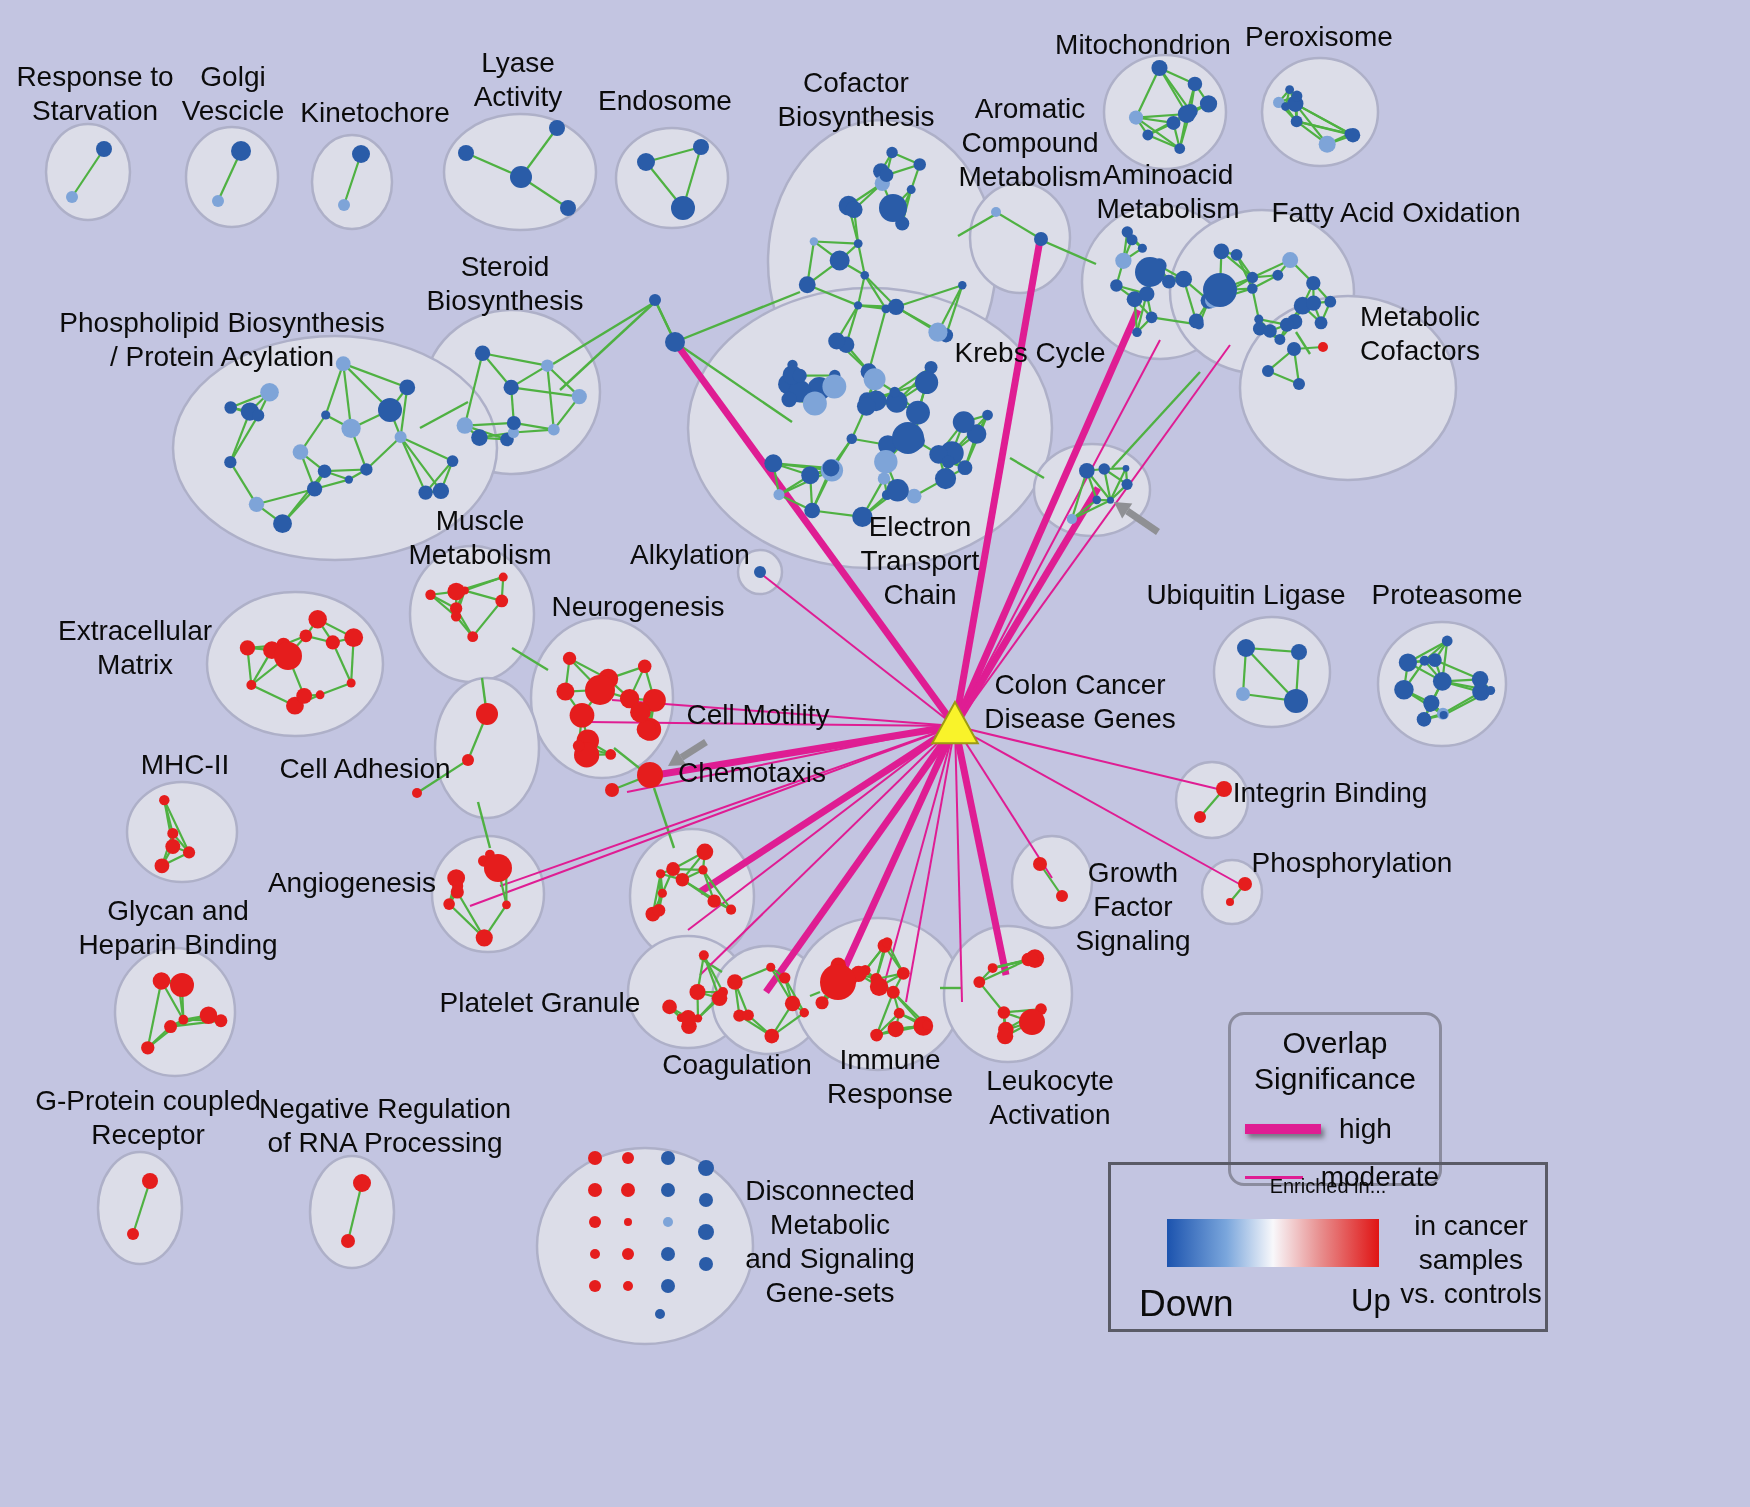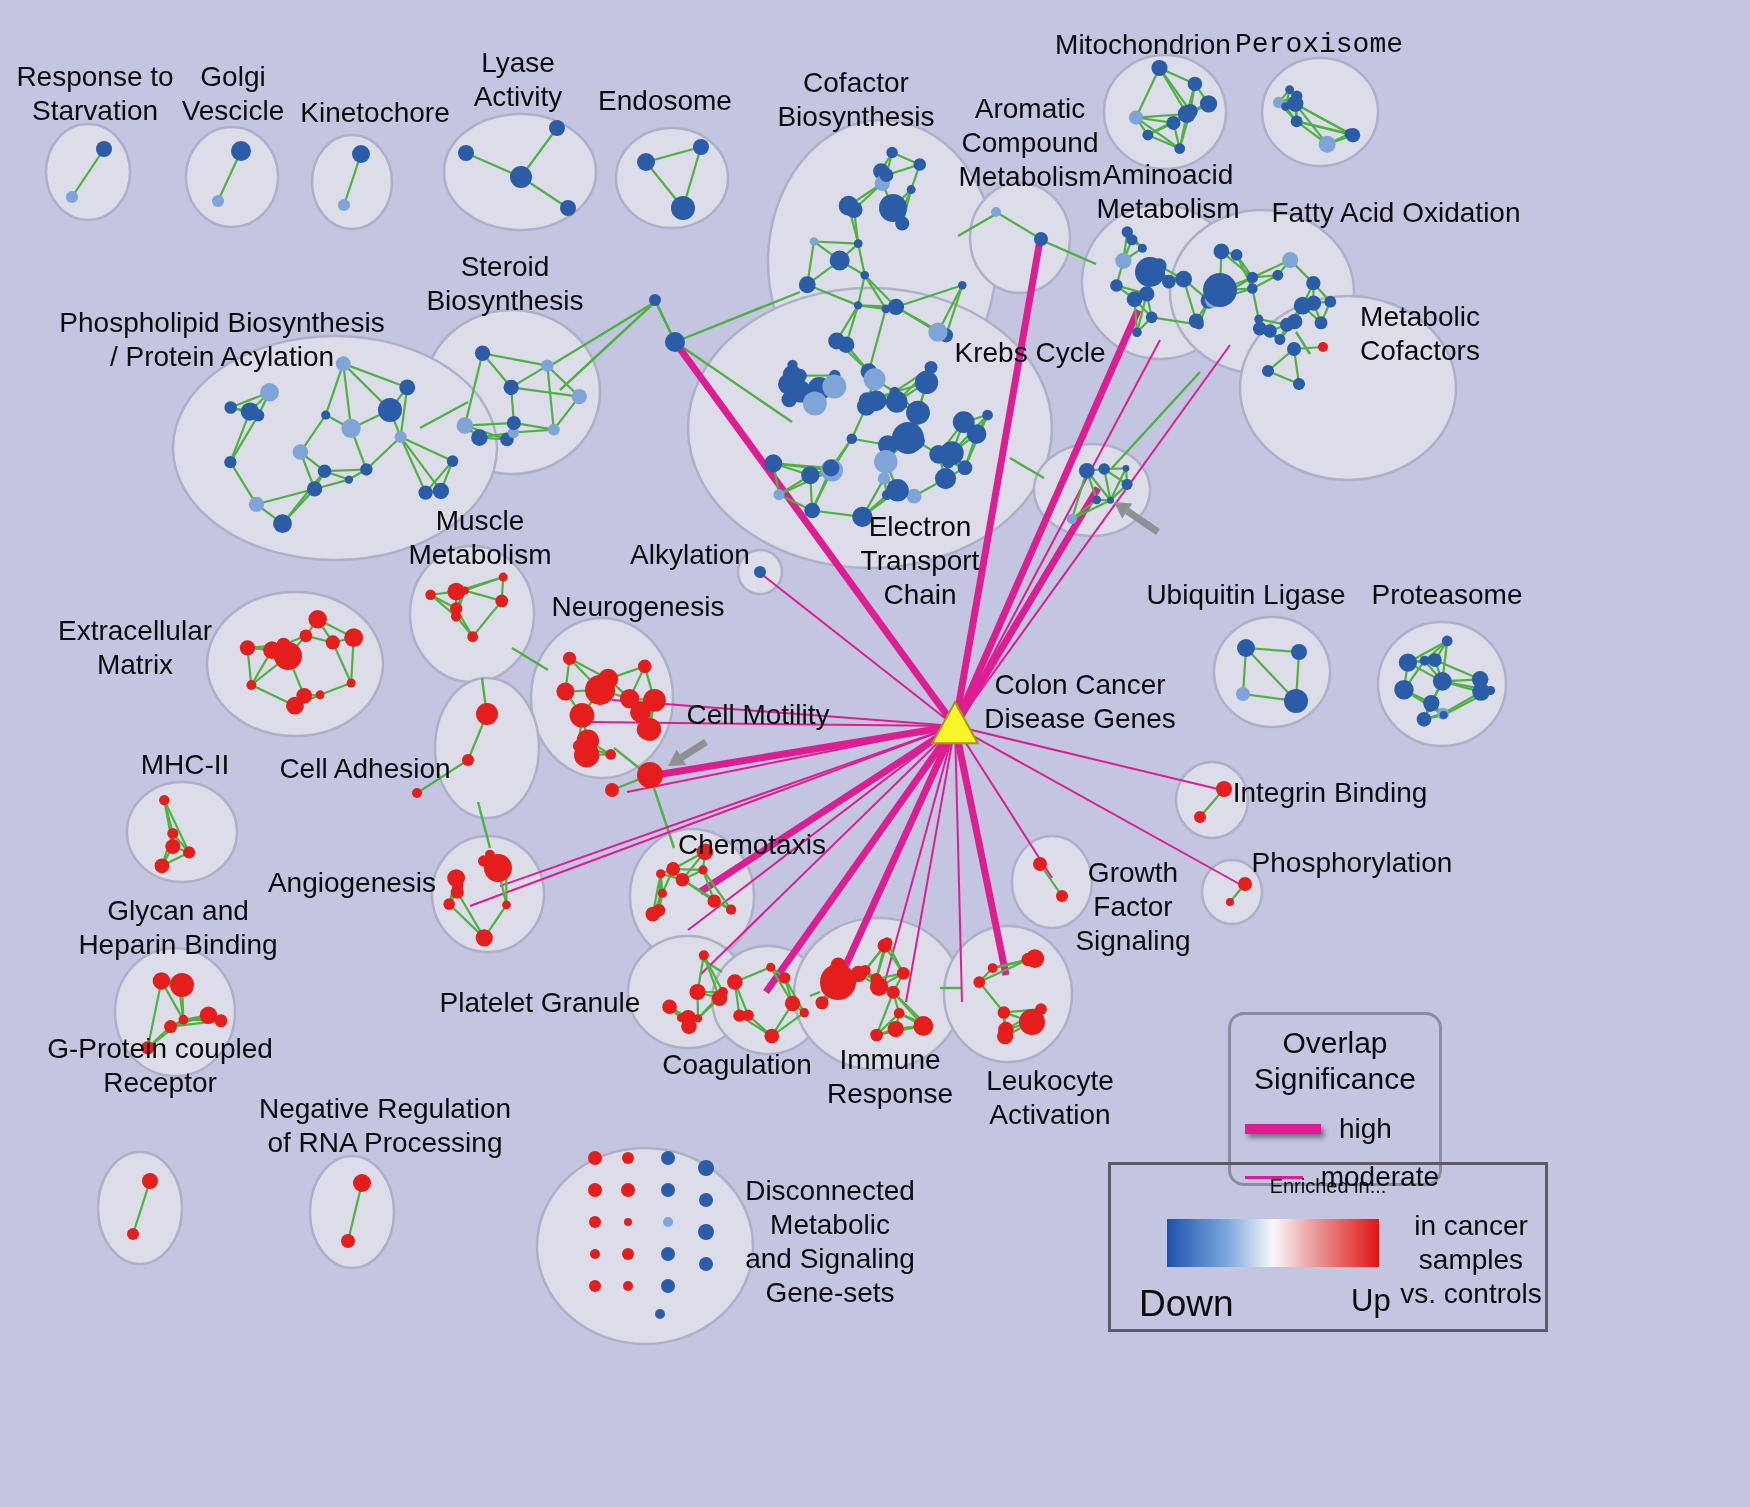--- a/index.html
+++ b/index.html
@@ -1104,21 +1104,21 @@
     <div class="cluster-label" style="left: 375px; top: 96px;">Kinetochore</div>
     <div class="cluster-label" style="left: 518px; top: 46px;">Lyase
 Activity</div>
     <div class="cluster-label" style="left: 665px; top: 84px;">Endosome</div>
     <div class="cluster-label" style="left: 856px; top: 66px;">Cofactor
 Biosynthesis</div>
     <div class="cluster-label" style="left: 1030px; top: 92px;">Aromatic
 Compound
 Metabolism</div>
     <div class="cluster-label" style="left: 1143px; top: 28px;">Mitochondrion</div>
-    <div class="cluster-label" style="left: 1319px; top: 28px; font-family: Liberation Mono, monospace;">Peroxisome</div>
+    <div class="cluster-label" style="left: 1319px; top: 20px;">Peroxisome</div>
     <div class="cluster-label" style="left: 1168px; top: 158px;">Aminoacid
 Metabolism</div>
     <div class="cluster-label" style="left: 1396px; top: 196px;">Fatty Acid Oxidation</div>
     <div class="cluster-label" style="left: 1420px; top: 300px;">Metabolic
 Cofactors</div>
     <div class="cluster-label" style="left: 505px; top: 250px;">Steroid
 Biosynthesis</div>
     <div class="cluster-label" style="left: 222px; top: 306px;">Phospholipid Biosynthesis
 / Protein Acylation</div>
     <div class="cluster-label" style="left: 1030px; top: 336px;">Krebs Cycle</div>
@@ -1129,36 +1129,36 @@
     <div class="cluster-label" style="left: 1447px; top: 578px;">Proteasome</div>
     <div class="cluster-label" style="left: 480px; top: 504px;">Muscle
 Metabolism</div>
     <div class="cluster-label" style="left: 690px; top: 538px;">Alkylation</div>
     <div class="cluster-label" style="left: 638px; top: 590px;">Neurogenesis</div>
     <div class="cluster-label" style="left: 135px; top: 614px;">Extracellular
 Matrix</div>
     <div class="cluster-label" style="left: 758px; top: 698px;">Cell Motility</div>
     <div class="cluster-label" style="left: 365px; top: 752px;">Cell Adhesion</div>
     <div class="cluster-label" style="left: 185px; top: 748px;">MHC-II</div>
-    <div class="cluster-label" style="left: 752px; top: 828px;">Chemotaxis</div>
+    <div class="cluster-label" style="left: 752px; top: 756px;">Chemotaxis</div>
     <div class="cluster-label" style="left: 352px; top: 866px;">Angiogenesis</div>
     <div class="cluster-label" style="left: 178px; top: 894px;">Glycan and
 Heparin Binding</div>
     <div class="cluster-label" style="left: 540px; top: 986px;">Platelet Granule</div>
     <div class="cluster-label" style="left: 737px; top: 1048px;">Coagulation</div>
     <div class="cluster-label" style="left: 890px; top: 1034px; margin-top: 9px;">Immune
 Response</div>
     <div class="cluster-label" style="left: 1050px; top: 1064px;">Leukocyte
 Activation</div>
     <div class="cluster-label" style="left: 1133px; top: 856px;">Growth
 Factor
 Signaling</div>
     <div class="cluster-label" style="left: 1330px; top: 776px;">Integrin Binding</div>
     <div class="cluster-label" style="left: 1352px; top: 846px;">Phosphorylation</div>
-    <div class="cluster-label" style="left: 148px; top: 1032px; margin-left: 12px;">G-Protein coupled
+    <div class="cluster-label" style="left: 148px; top: 1084px;">G-Protein coupled
 Receptor</div>
     <div class="cluster-label" style="left: 385px; top: 1092px;">Negative Regulation
 of RNA Processing</div>
     <div class="cluster-label" style="left: 830px; top: 1174px;">Disconnected
 Metabolic
 and Signaling
 Gene-sets</div>
     <div class="cluster-label" style="left: 1080px; top: 668px;">Colon Cancer
 Disease Genes</div>
   </div>

